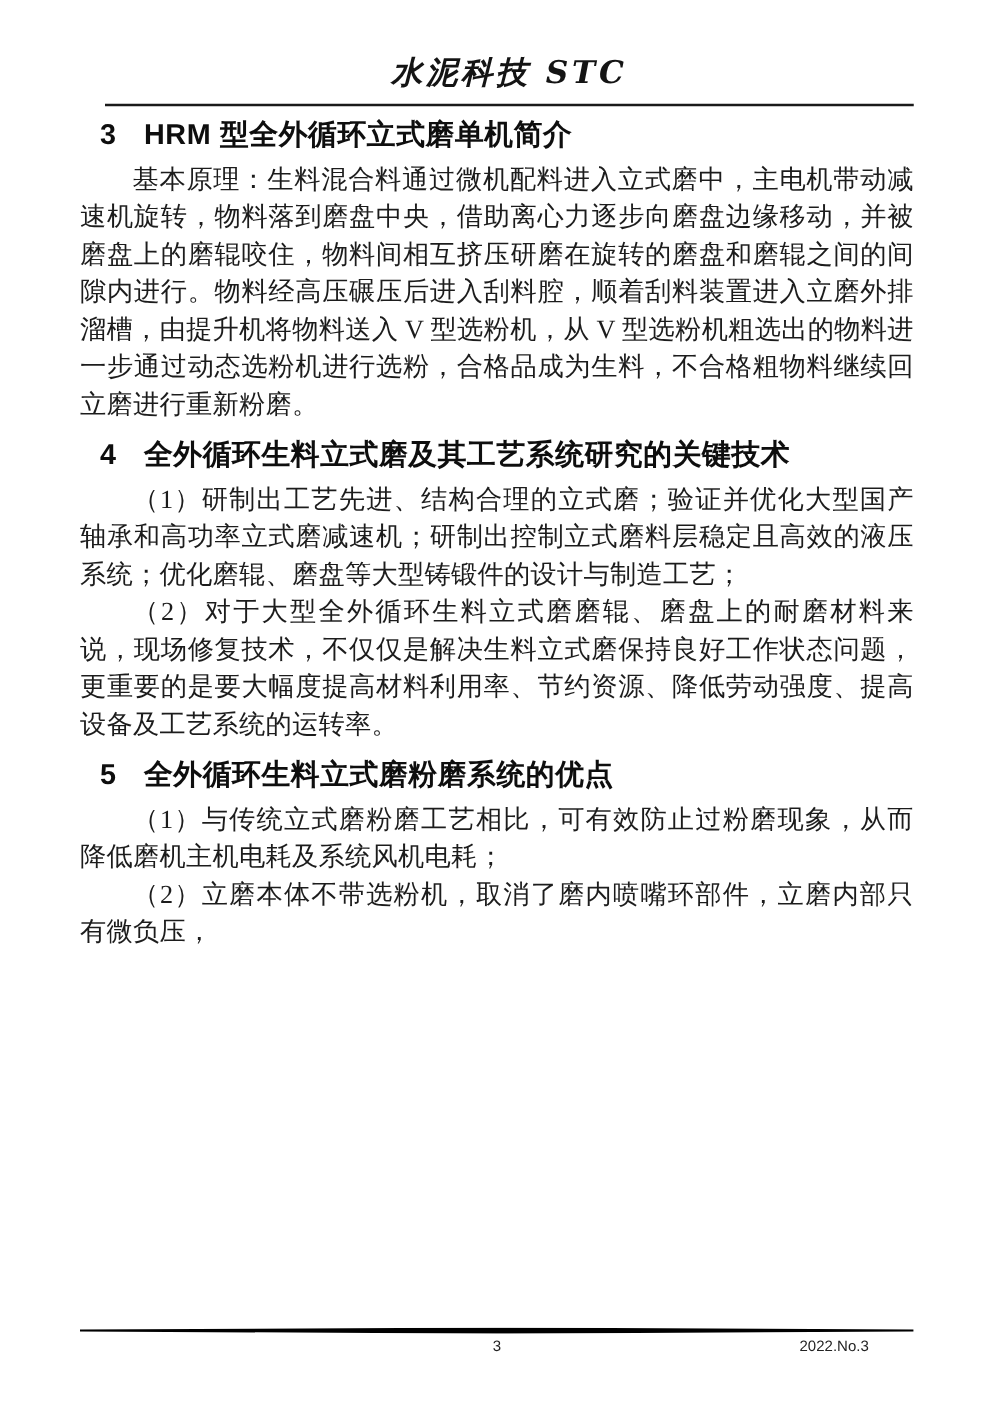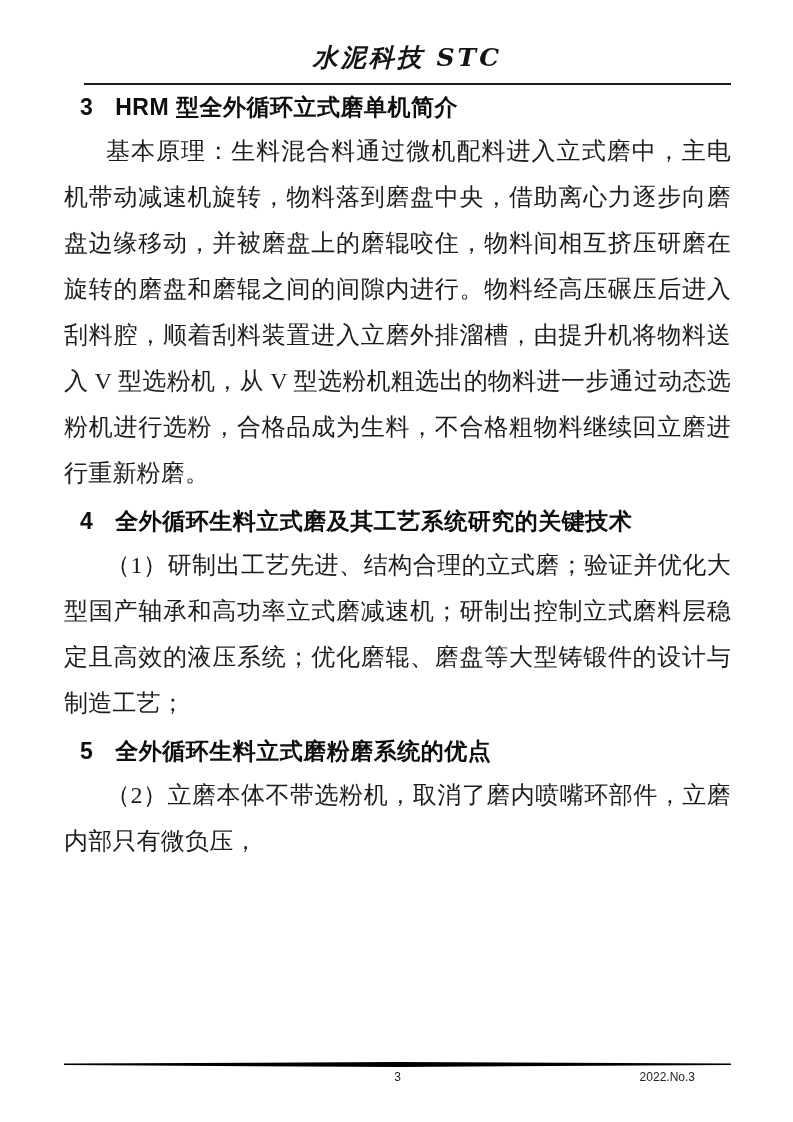--- a/index.html
+++ b/index.html
@@ -47,22 +47,22 @@
   }
   .section-heading.first {
     margin-top: 7px;
   }
   .sec-num {
     display: inline-block;
     margin-right: 15px;
   }
   .para {
     margin: 0;
-    font-size: 24px;
-    line-height: 46px;
+    font-size: 21px;
+    line-height: 30px;
     text-align: justify;
     text-justify: inter-ideograph;
     text-indent: 42px;
     color: #1c1c1c;
     letter-spacing: 0.2px;
   }
   .page-footer {
     position: absolute;
     left: 64px;
     right: 62px;
@@ -110,27 +110,29 @@
       </h2>
       <p class="para">基本原理：生料混合料通过微机配料进入立式磨中，主电机带动减速机旋转，物料落到磨盘中央，借助离心力逐步向磨盘边缘移动，并被磨盘上的磨辊咬住，物料间相互挤压研磨在旋转的磨盘和磨辊之间的间隙内进行。物料经高压碾压后进入刮料腔，顺着刮料装置进入立磨外排溜槽，由提升机将物料送入 V 型选粉机，从 V 型选粉机粗选出的物料进一步通过动态选粉机进行选粉，合格品成为生料，不合格粗物料继续回立磨进行重新粉磨。</p>
     </section>
 
     <section>
       <h2 class="section-heading">
         <span class="sec-num">4</span>
         <span class="sec-title">全外循环生料立式磨及其工艺系统研究的关键技术</span>
       </h2>
       <p class="para">（1）研制出工艺先进、结构合理的立式磨；验证并优化大型国产轴承和高功率立式磨减速机；研制出控制立式磨料层稳定且高效的液压系统；优化磨辊、磨盘等大型铸锻件的设计与制造工艺；</p>
+      <p class="para">（2）对于大型全外循环生料立式磨磨辊、磨盘上的耐磨材料来说，现场修复技术，不仅仅是解决生料立式磨保持良好工作状态问题，更重要的是要大幅度提高材料利用率、节约资源、降低劳动强度、提高设备及工艺系统的运转率。</p>
     </section>
 
     <section>
       <h2 class="section-heading">
         <span class="sec-num">5</span>
         <span class="sec-title">全外循环生料立式磨粉磨系统的优点</span>
       </h2>
+      <p class="para">（1）与传统立式磨粉磨工艺相比，可有效防止过粉磨现象，从而降低磨机主机电耗及系统风机电耗；</p>
       <p class="para">（2）立磨本体不带选粉机，取消了磨内喷嘴环部件，立磨内部只有微负压，</p>
     </section>
 
   </main>
 
   <footer class="page-footer">
     <div class="footer-rule"></div>
     <div class="footer-row">
       <span class="page-number">3</span>
       <span class="issue-label">2022.No.3</span>

